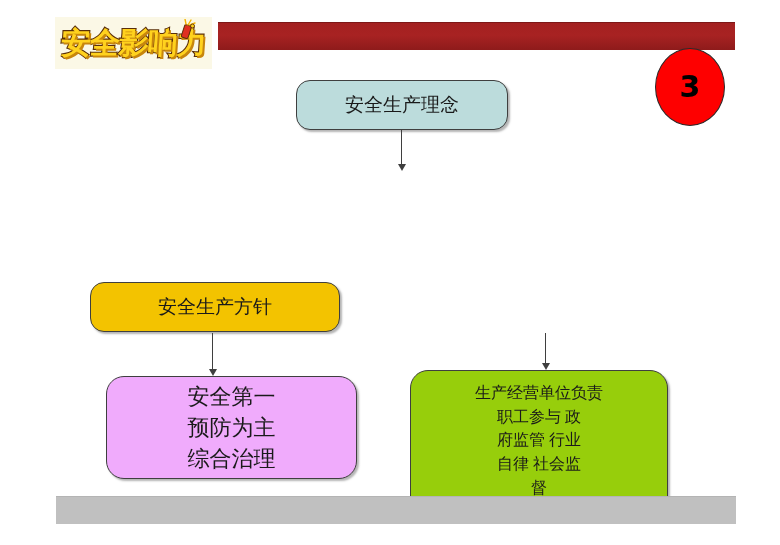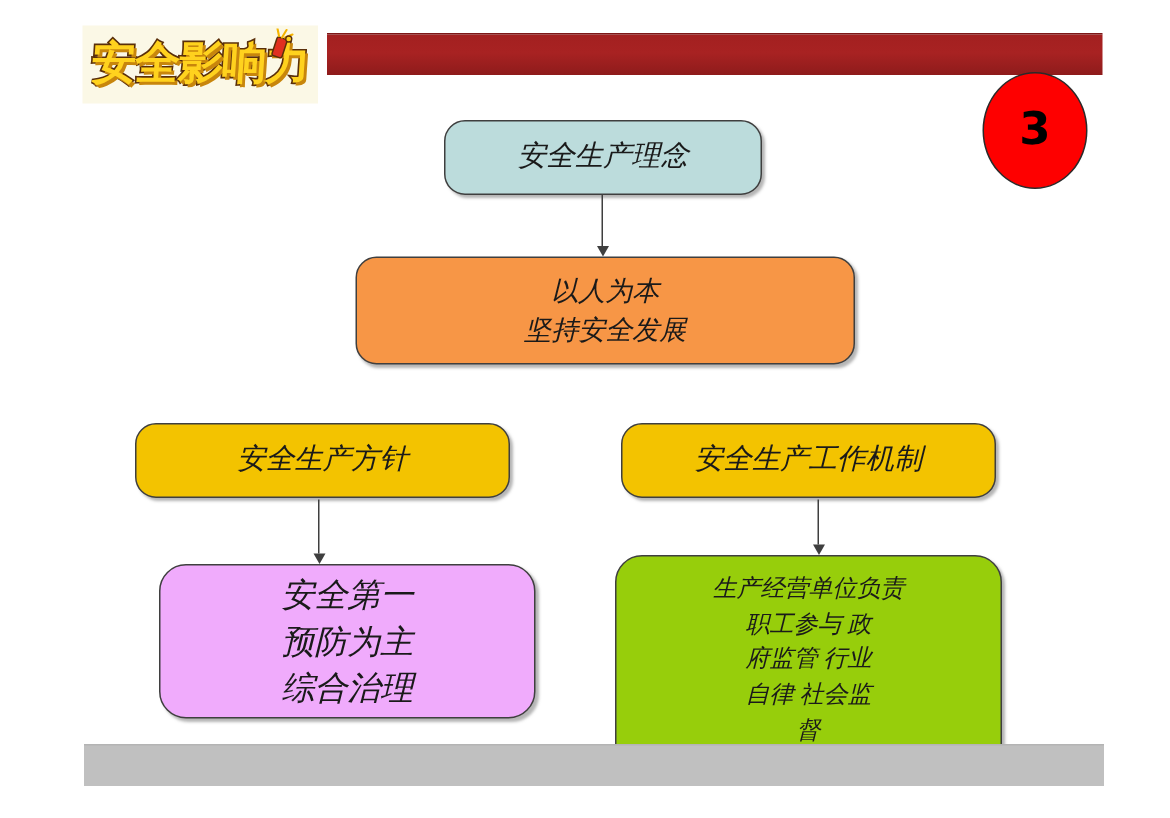--- a/index.html
+++ b/index.html
@@ -100,21 +100,20 @@
     box-sizing: border-box;
     border: 1px solid #3f3f3f;
     border-radius: 14px;
     display: flex;
     align-items: center;
     justify-content: center;
     text-align: center;
     color: #1a1a1a;
     box-shadow: 2px 2px 2px rgba(120,120,120,0.55);
     font-family: "Liberation Serif", "DejaVu Serif", serif;
-    font-style: italic;
   }
   .node .lines {
     white-space: pre-line;
   }
 
   .node-concept {
     left: 296px;
     top: 80px;
     width: 212px;
     height: 50px;
@@ -231,43 +230,36 @@
 
   <div class="node node-concept">
     <span class="lines">安全生产理念</span>
   </div>
 
   <div class="connector conn-concept-principle">
     <div class="stem"></div>
     <div class="head"></div>
   </div>
 
-  <div class="node node-principle">
-    <span class="lines">以人为本
-坚持安全发展</span>
-  </div>
 
   <div class="node node-policy">
     <span class="lines">安全生产方针</span>
   </div>
 
   <div class="connector conn-policy">
     <div class="stem"></div>
     <div class="head"></div>
   </div>
 
   <div class="node node-policy-detail">
     <span class="lines">安全第一
 预防为主
 综合治理</span>
   </div>
 
-  <div class="node node-mechanism">
-    <span class="lines">安全生产工作机制</span>
-  </div>
 
   <div class="connector conn-mechanism">
     <div class="stem"></div>
     <div class="head"></div>
   </div>
 
   <div class="node node-mechanism-detail">
     <span class="lines">生产经营单位负责
 职工参与  政
 府监管  行业

